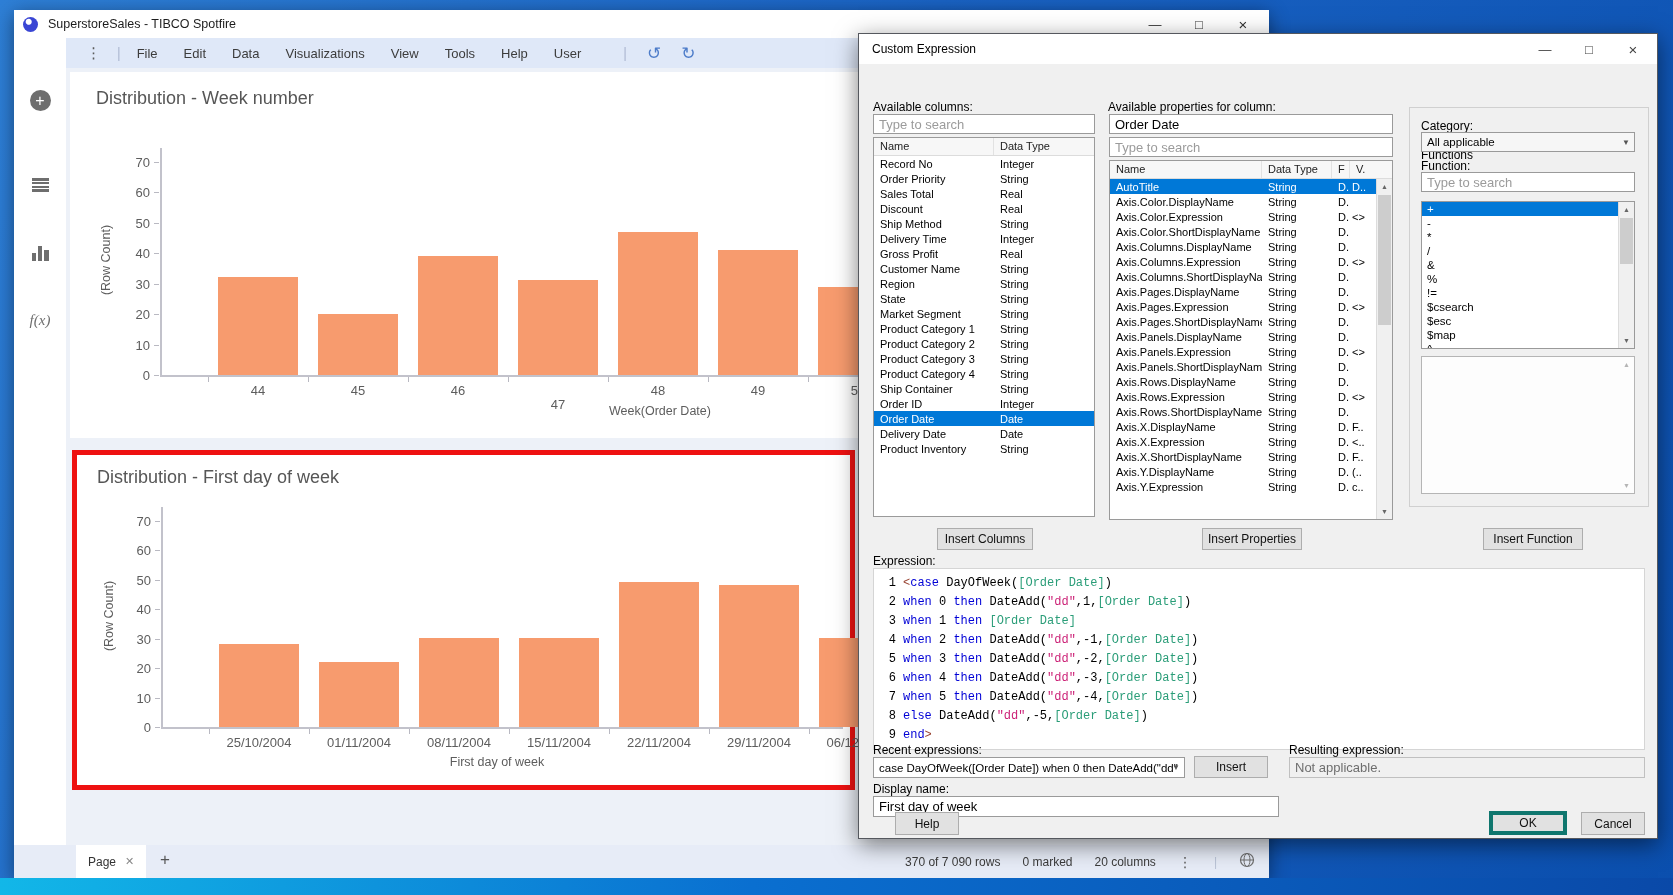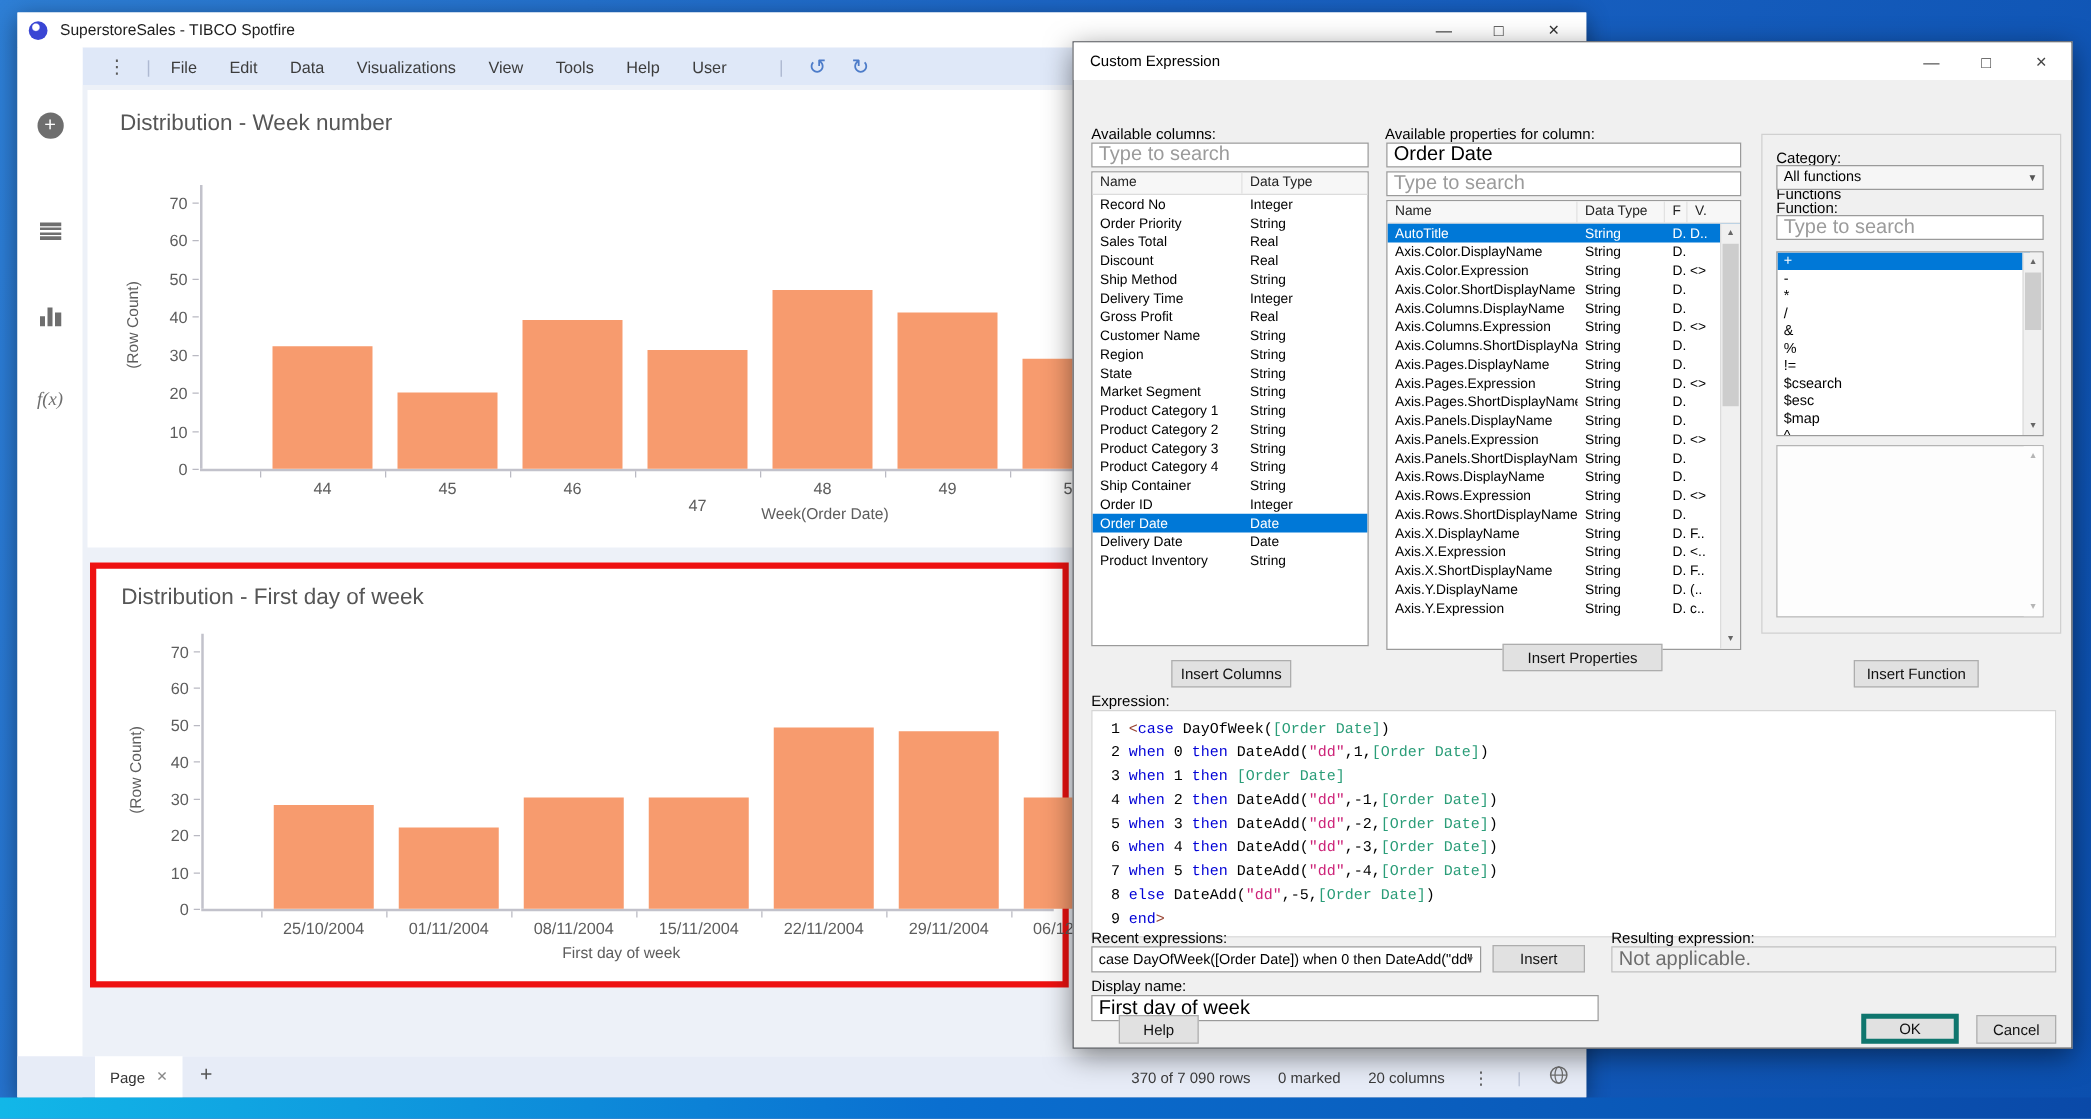--- a/index.html
+++ b/index.html
@@ -63,21 +63,21 @@
 
   
   .dialog{position:absolute;left:858px;top:33px;width:800px;height:806px;background:#f0f0f0;
     border:1px solid #55585e;box-shadow:0 6px 22px rgba(0,0,0,.5);box-sizing:border-box;font-size:12px;color:#000;}
   .dlg-titlebar{position:absolute;left:0;top:0;width:100%;height:30px;background:#fff;display:flex;align-items:center;}
   .dlg-title{margin-left:13px;font-size:12px;color:#000;}
   .dlg-controls{position:absolute;right:2px;top:0;height:30px;display:flex;}
   .dlg-btn{width:44px;height:30px;display:flex;align-items:center;justify-content:center;font-size:13px;color:#444;}
   .dlabel{position:absolute;font-size:12px;color:#000;}
   .dinput{position:absolute;background:#fff;border:1px solid #9a9a9a;box-sizing:border-box;
-    font-size:16px;padding:2px 5px;display:flex;align-items:center;overflow:hidden;white-space:nowrap;}
+    font-size:13px;padding:2px 5px;display:flex;align-items:center;overflow:hidden;white-space:nowrap;}
   .placeholder{color:#9b9b9b;}
   .dtable{position:absolute;background:#fff;border:1px solid #9a9a9a;box-sizing:border-box;overflow:hidden;}
   .thead{display:flex;height:17px;background:#f7f7f7;border-bottom:1px solid #dcdcdc;}
   .th{font-size:11px;color:#222;padding:2px 6px 0 6px;border-right:1px solid #e2e2e2;box-sizing:border-box;overflow:hidden;white-space:nowrap;}
   .trow{display:flex;height:15px;font-size:11px;color:#000;align-items:center;}
   .trow.selected{background:#0078d7;color:#fff;}
   .td{padding:0 6px;box-sizing:border-box;overflow:hidden;white-space:nowrap;}
   .dbutton{position:absolute;background:#e1e1e1;border:1px solid #adadad;box-sizing:border-box;
     display:flex;align-items:center;justify-content:center;font-size:12px;color:#111;}
   .dbutton.default{border:4px solid #0f766e;}
@@ -508,27 +508,27 @@
             <div class="td" style="width: 70px;">String</div>
             <div class="td" style="width: 46px;">D. c..</div>
           </div>
         </div>
       <div class="vscroll" style="top:18px;height:340px;">
         <div class="vs-arrow" style="top:0;">▲</div>
         <div class="vs-thumb" style="top:16px;height:130px;"></div>
         <div class="vs-arrow" style="bottom:0;">▼</div>
       </div>
     </div>
-    <div class="dbutton" style="left:343px;top:481px;width:128px;height:22px;">Insert Properties</div>
+    <div class="dbutton" style="left:343px;top:494px;width:100px;height:22px;">Insert Properties</div>
 
     <div class="groupbox" style="left:550px;top:73px;width:238px;height:398px;"></div>
     <div class="group-label" style="left:558px;top:66px;margin-top:48px;">Functions</div>
     <div class="dlabel" style="left:562px;top:85px;">Category:</div>
     <div class="combo" style="left:562px;top:98px;width:214px;height:20px;">
-      <span>All functions</span>
+      <span>All applicable</span>
         <span class="arrow">▼</span>
     </div>
     <div class="dlabel" style="left:562px;top:125px;">Function:</div>
     <div class="dinput" style="left:562px;top:138px;width:214px;height:20px;">
       <span class="placeholder">Type to search</span>
     </div>
     <div class="listbox" style="left:562px;top:167px;width:214px;height:148px;">
       <div id="function-rows">
           <div class="lrow selected" style="width: 192px;">+</div>
           <div class="lrow" style="width: 192px;">-</div>

